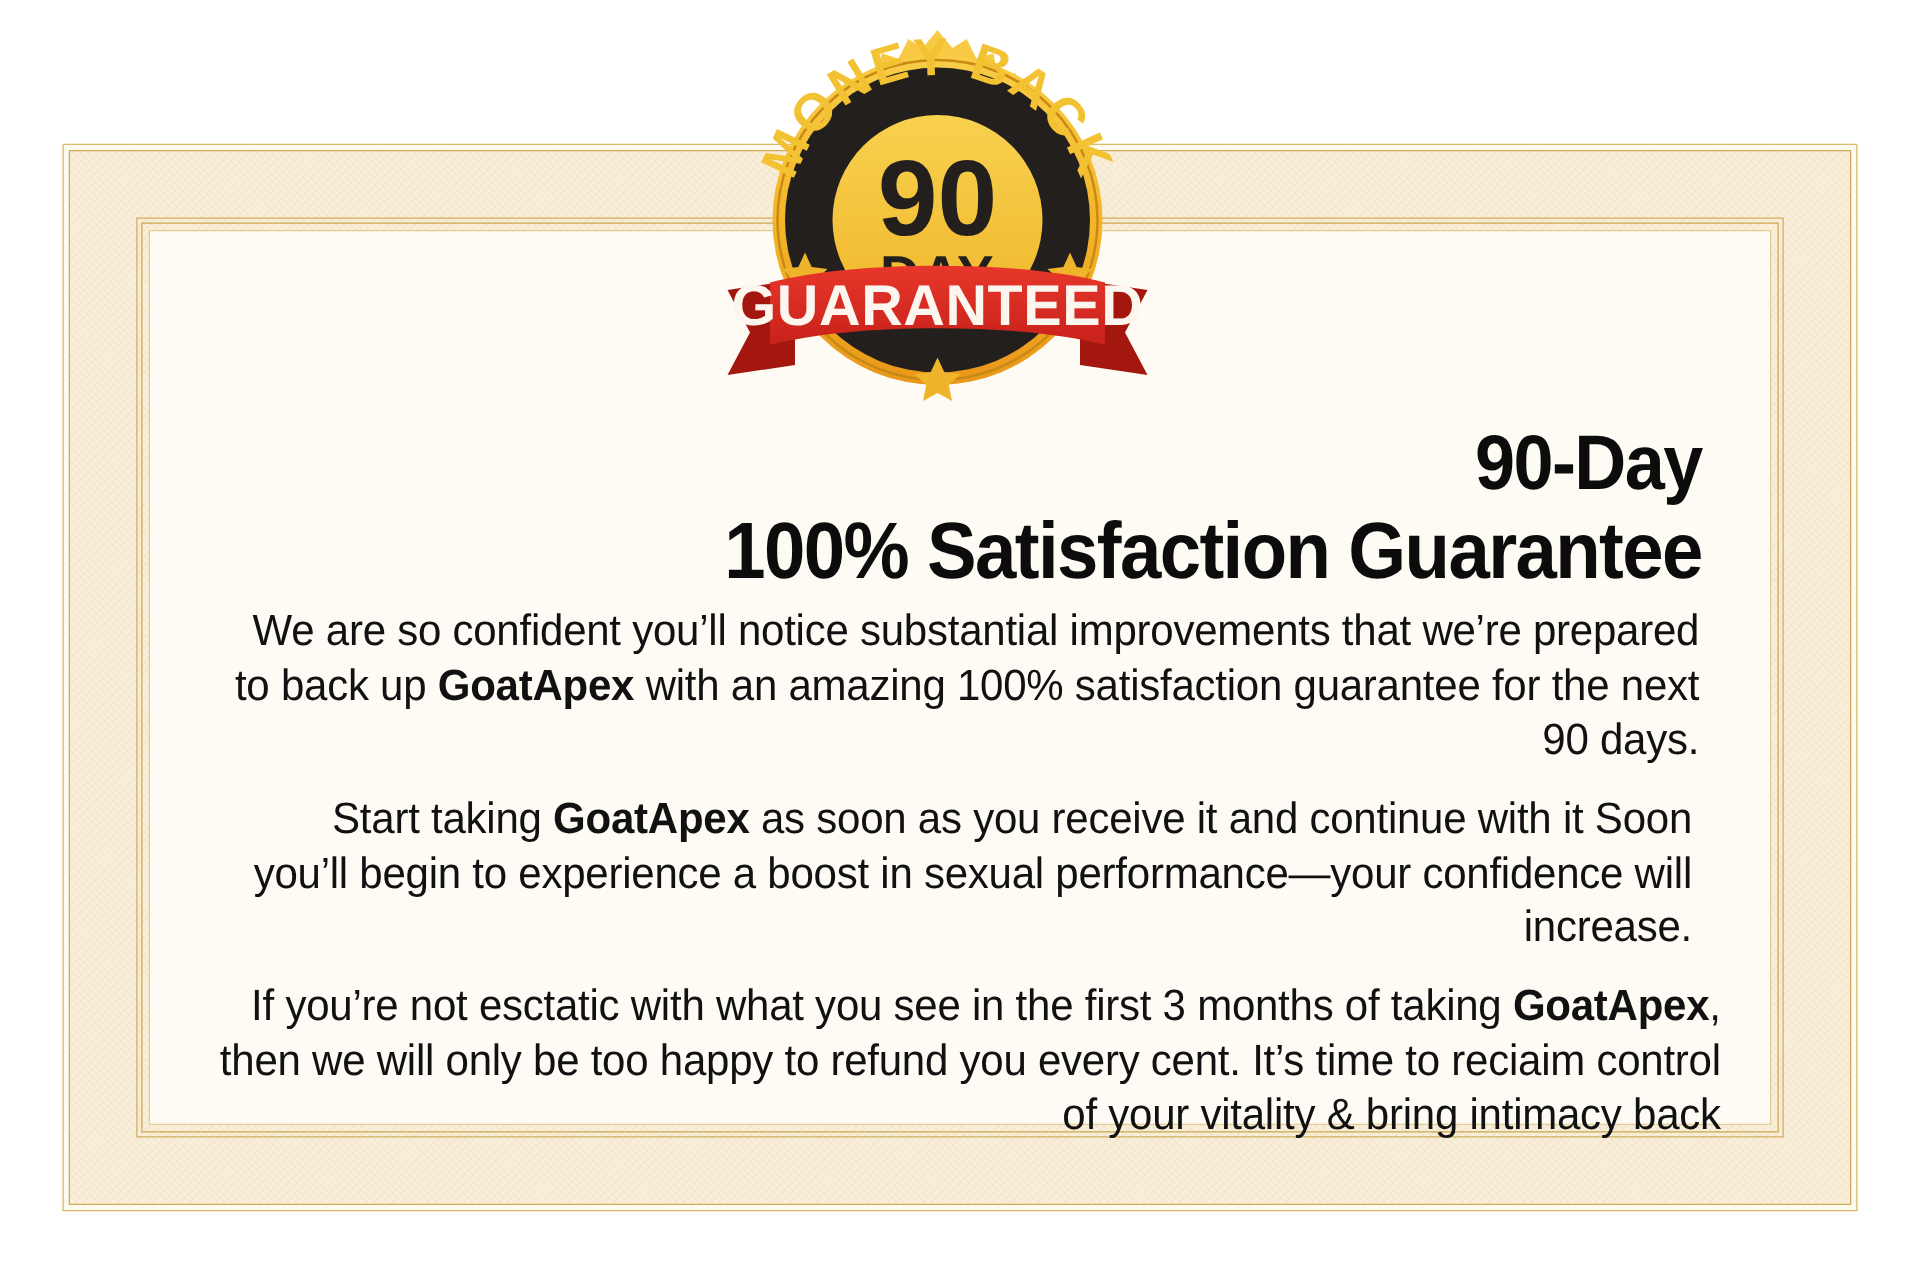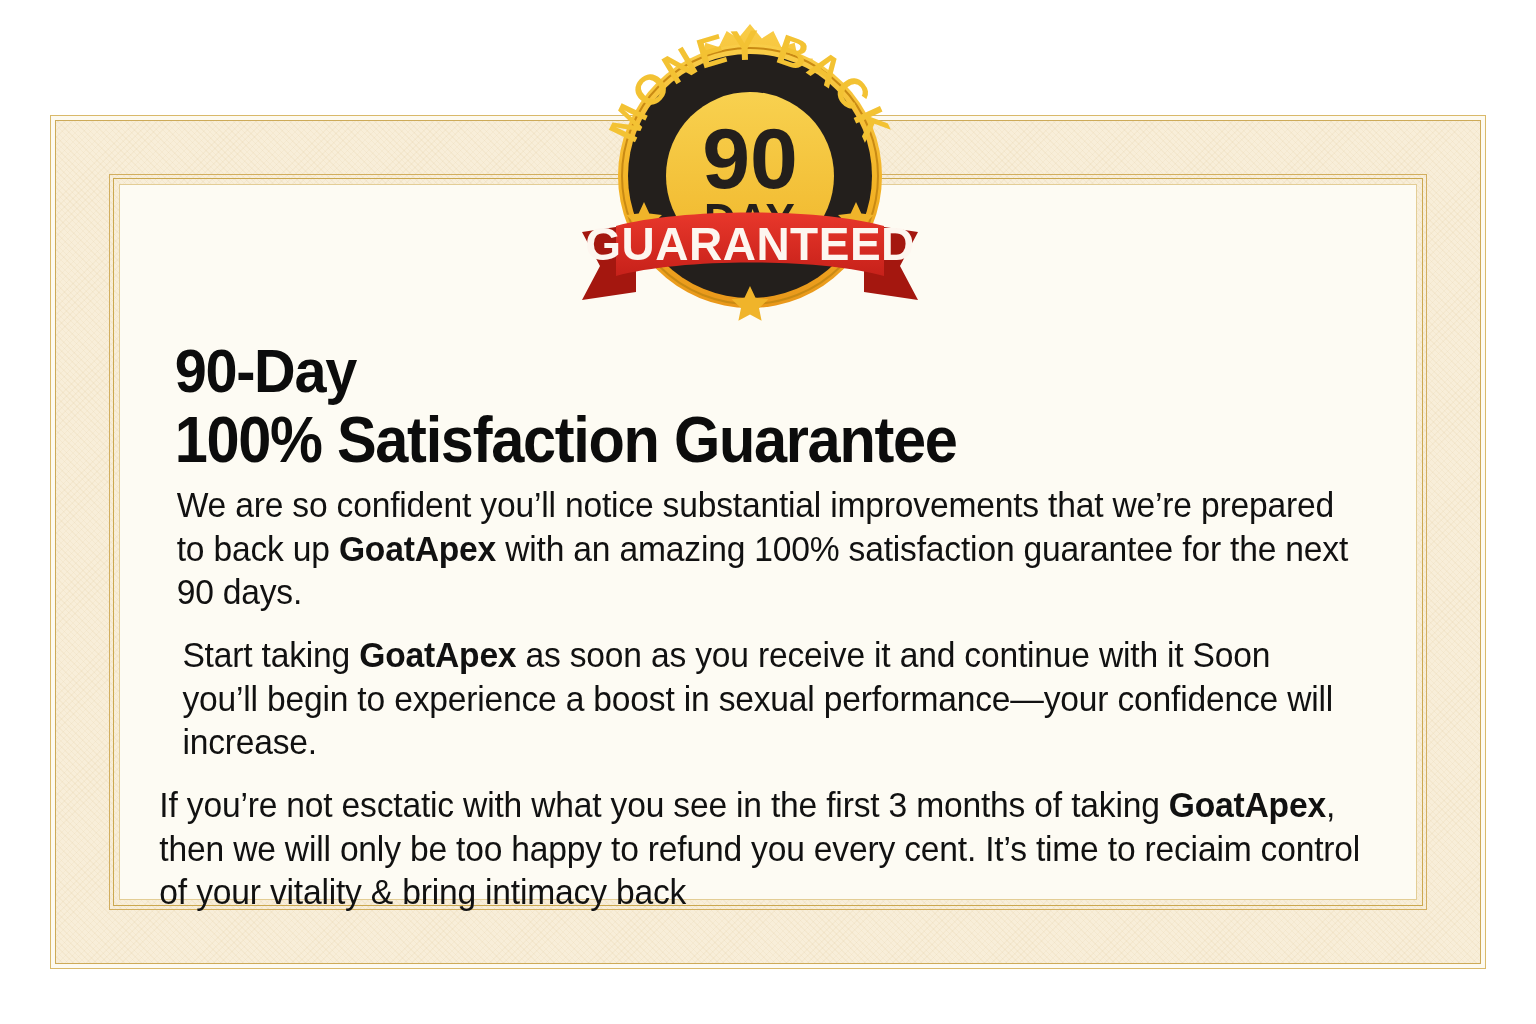--- a/index.html
+++ b/index.html
@@ -92,21 +92,21 @@
     z-index: 5;
   }
   .seal svg { display: block; width: 100%; height: 100%; }
 
   
   .content {
     position: absolute;
     left: 130px;
     top: 336px;
     width: 1276px;
-    text-align: left;
+    text-align: right;
     z-index: 2;
   }
 
   .headline {
     color: #0c0c0c;
     font-family: "Liberation Sans Narrow", "Liberation Sans", sans-serif;
     font-weight: bold;
     font-size: 62px;
     line-height: 1.12;
     letter-spacing: -1.4px;

